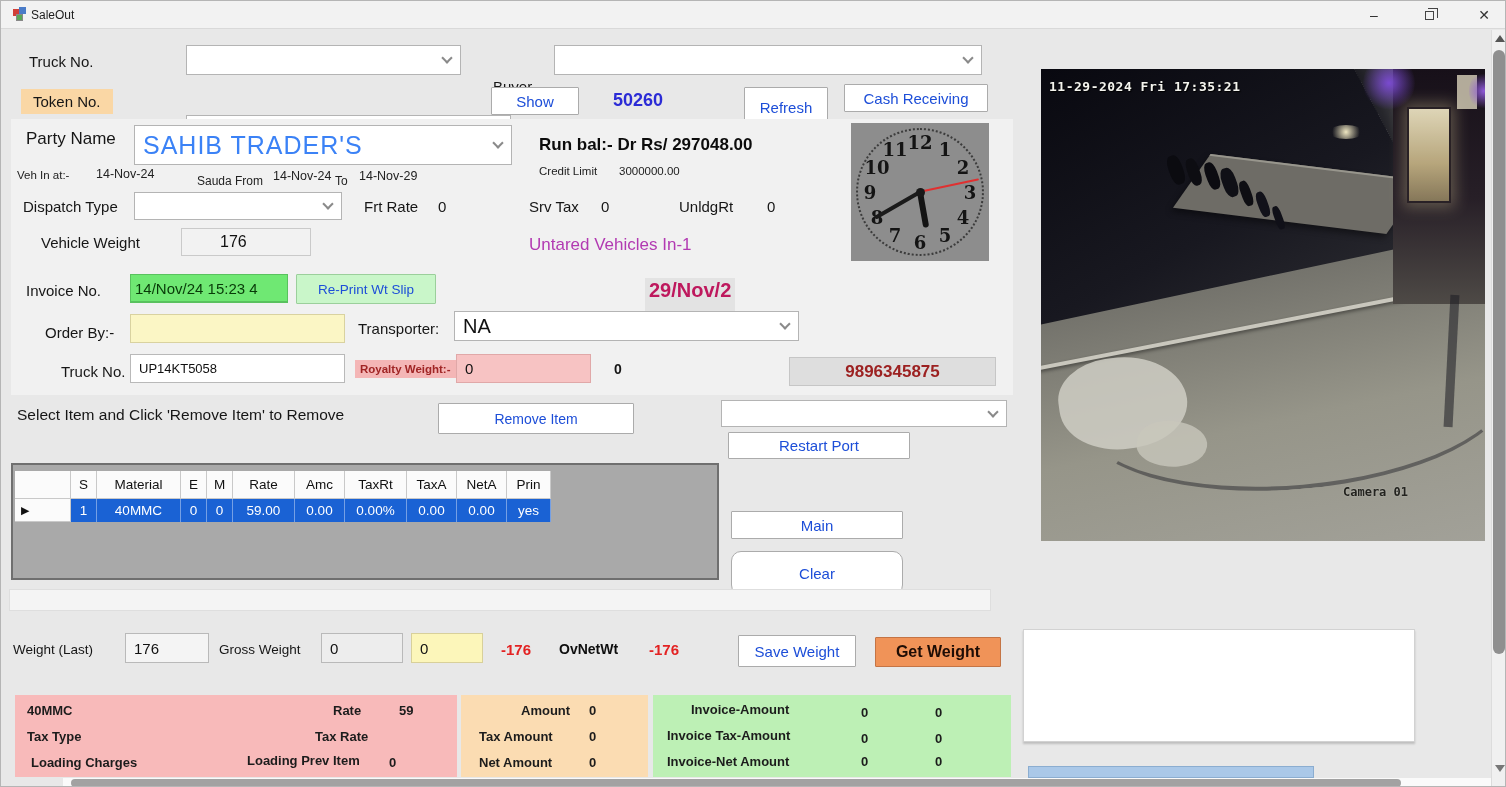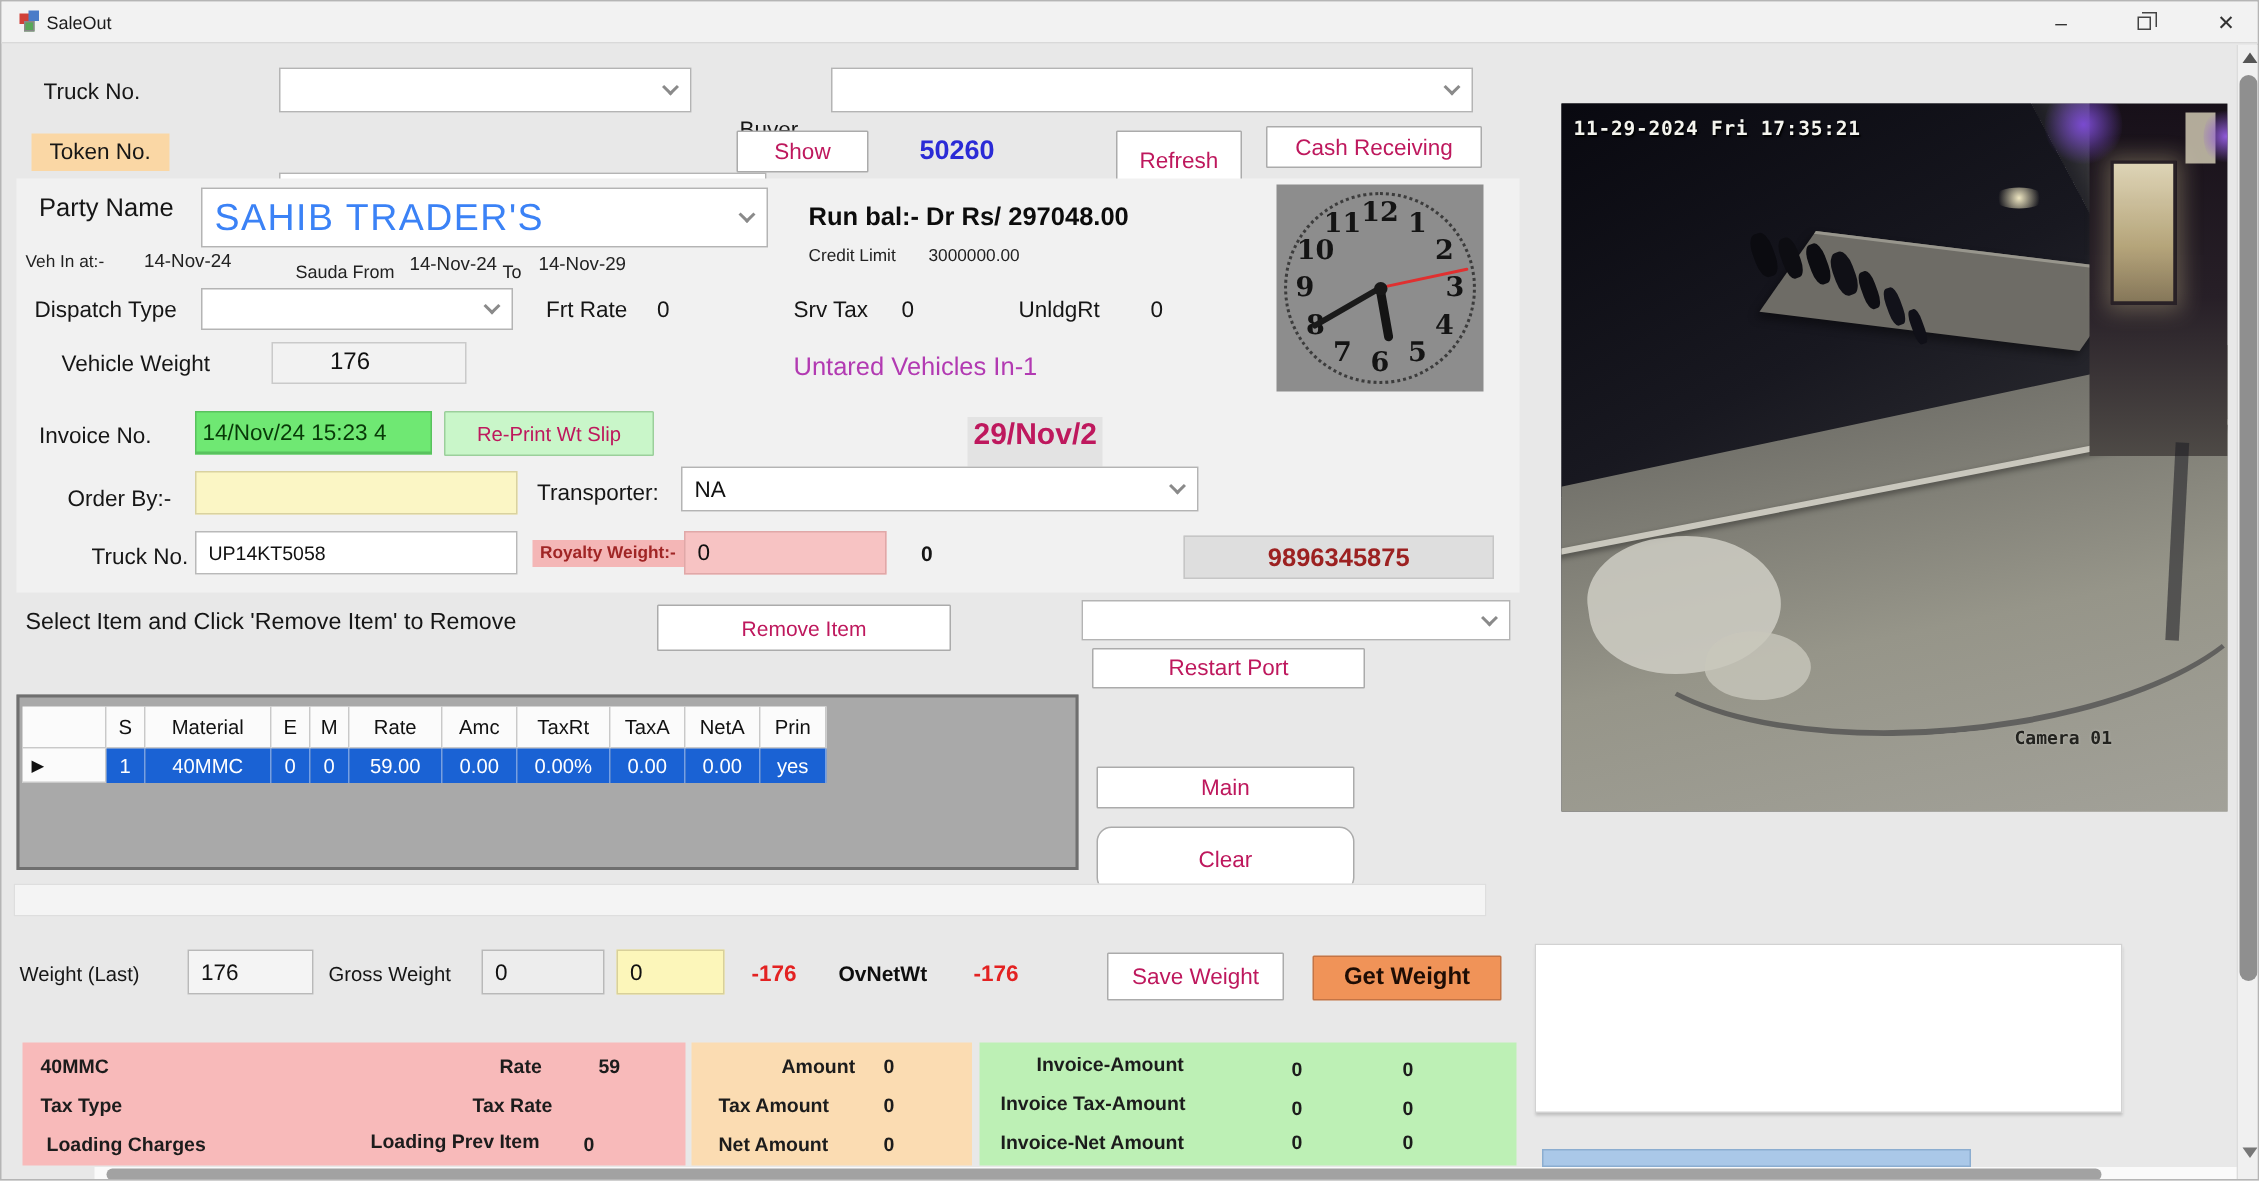--- a/index.html
+++ b/index.html
@@ -22,21 +22,21 @@
   .restore-glyph { width:9px; height:9px; border:1.4px solid #444; position:relative; background:#f2f2f2; }
   .restore-glyph::before { content:""; position:absolute; left:2px; top:-4px; width:9px; height:9px; border:1.4px solid #444; border-left:none; border-bottom:none; }
   
   .lbl { font-size:15px; color:#161616; white-space:nowrap; }
   .lbl-sm { font-size:11.5px; color:#222; white-space:nowrap; }
   .combo { background:#fff; border:1px solid #b4b4b4; display:flex; align-items:center; padding:0 24px 0 8px; }
   .combo .ctext { font-size:15px; color:#111; overflow:hidden; white-space:nowrap; }
   .chev { position:absolute; right:9px; top:50%; width:8px; height:8px; margin-top:-6px;
           border-right:2px solid #8a8a8a; border-bottom:2px solid #8a8a8a; transform:rotate(45deg); }
   .btn { background:#fff; border:1px solid #ababab; display:flex; align-items:center; justify-content:center;
-         font-size:15px; color:#be185d; border-radius:1px; }
+         font-size:15px; color:#1d4ed8; border-radius:1px; }
   .field { border:1px solid #b9b9b9; display:flex; align-items:center; padding:0 8px; font-size:15px; color:#111; }
   
   .grid { left:10px; top:462px; width:708px; height:117px; background:#a9a9a9; border:2px solid #6f6f6f; }
   .grid-row { display:flex; }
   .gh { background:#fbfbfb; border-right:1px solid #c9c9c9; border-bottom:1px solid #c9c9c9; font-size:13.5px;
         color:#111; display:flex; align-items:center; justify-content:center; height:28px; }
   .gc { background:#1a62d4; color:#fff; border-right:1px solid rgba(255,255,255,.4); font-size:13.5px;
         display:flex; align-items:center; justify-content:center; height:23px; }
   .gsel { background:#fbfbfb; border-right:1px solid #c9c9c9; border-bottom:1px solid #c9c9c9; }
   
@@ -204,21 +204,21 @@
 
   <span class="abs lbl" style="left:25px; top:281px;">Invoice No.</span>
   <div class="abs field u-green" style="left:129px; top:273px; width:158px; height:29px; background:#6fe873; border-color:#59c25e; color:#083a08; padding:0 4px;">14/Nov/24 15:23 4</div>
   <div class="abs btn" style="left:295px; top:273px; width:140px; height:30px; background:#c9f6c9; border-color:#9bcf9b; font-size:13.5px;">Re-Print Wt Slip</div>
   <span class="abs" style="left:644px; top:277px; font-size:20px; font-weight:bold; color:#be185d; background:#e3e3e3; padding:1px 4px 20px; border-bottom:1.5px solid #8f1d1d;">29/Nov/2</span>
 
   <span class="abs lbl" style="left:44px; top:323px;">Order By:-</span>
   <div class="abs field" style="left:129px; top:313px; width:215px; height:29px; background:#fbf6c5; border-color:#d9d2a0;"></div>
   <span class="abs lbl" style="left:357px; top:319px;">Transporter:</span>
   <div class="abs combo" style="left:453px; top:310px; width:345px; height:30px;">
-    <span class="ctext" style="font-size:15px;">NA</span>
+    <span class="ctext" style="font-size:20px;">NA</span>
       <span class="chev"></span>
   </div>
 
   <span class="abs lbl" style="left:60px; top:362px;">Truck No.</span>
   <div class="abs field" style="left:129px; top:353px; width:215px; height:29px; background:#fff; font-size:13px;">UP14KT5058</div>
   <span class="abs" style="left:354px; top:359px; font-size:11.5px; font-weight:bold; color:#a02525; background:#f4b6b6; padding:3px 5px;">Royalty Weight:-</span>
   <div class="abs field u-gray" style="left:455px; top:353px; width:135px; height:29px; background:#f7c3c3; border-color:#e0a8a8;">0</div>
   <span class="abs lbl" style="left:613px; top:360px; font-weight:bold; font-size:14px;">0</span>
   <div class="abs field u-gray" style="left:788px; top:356px; width:207px; height:29px; background:#dedede; border-color:#c6c6c6; justify-content:center; font-weight:bold; font-size:17px; color:#9c2121;">9896345875</div>
 

